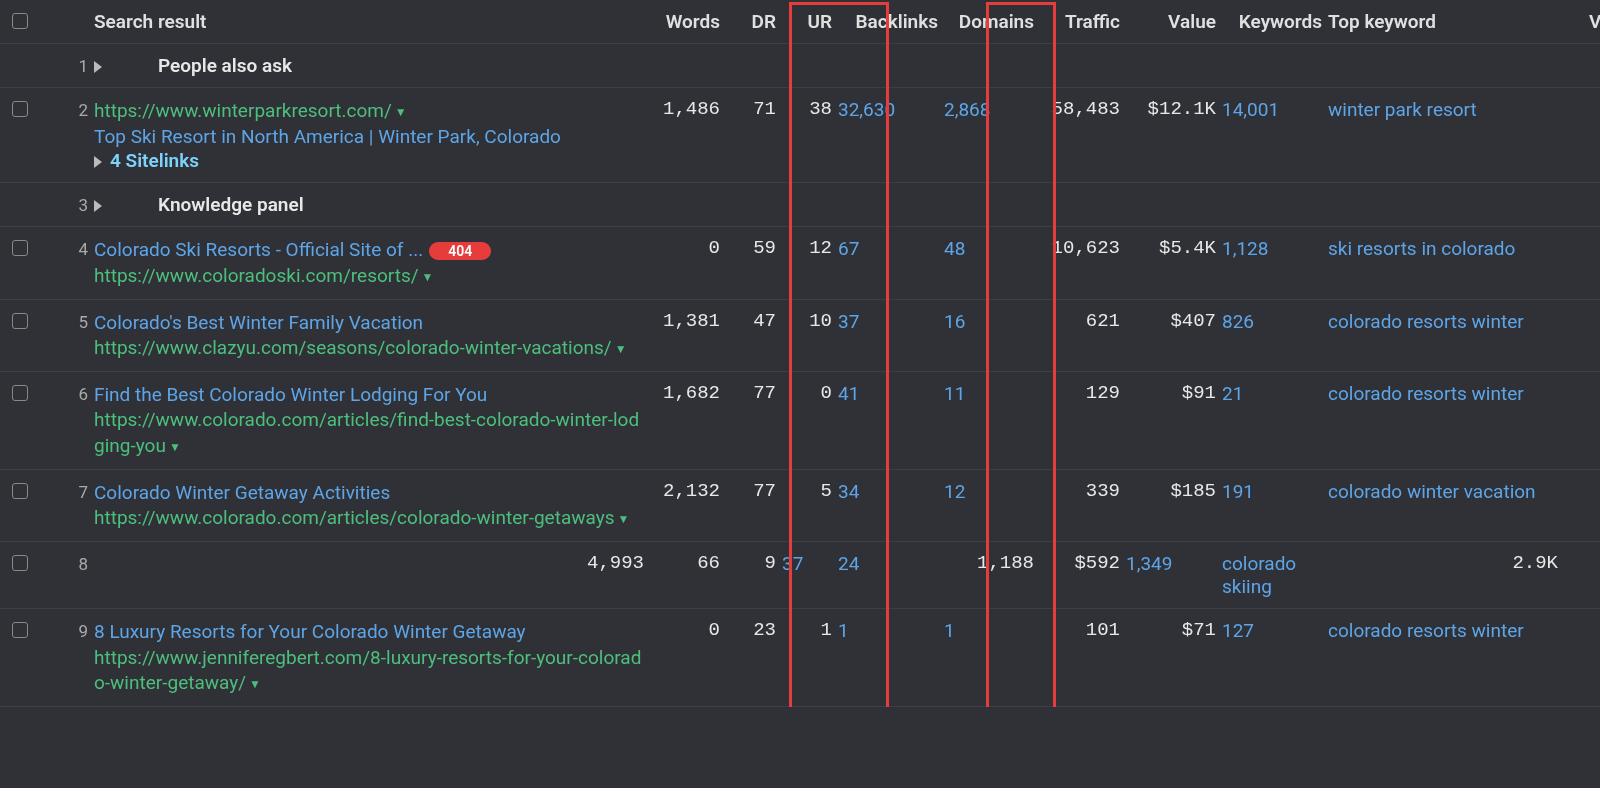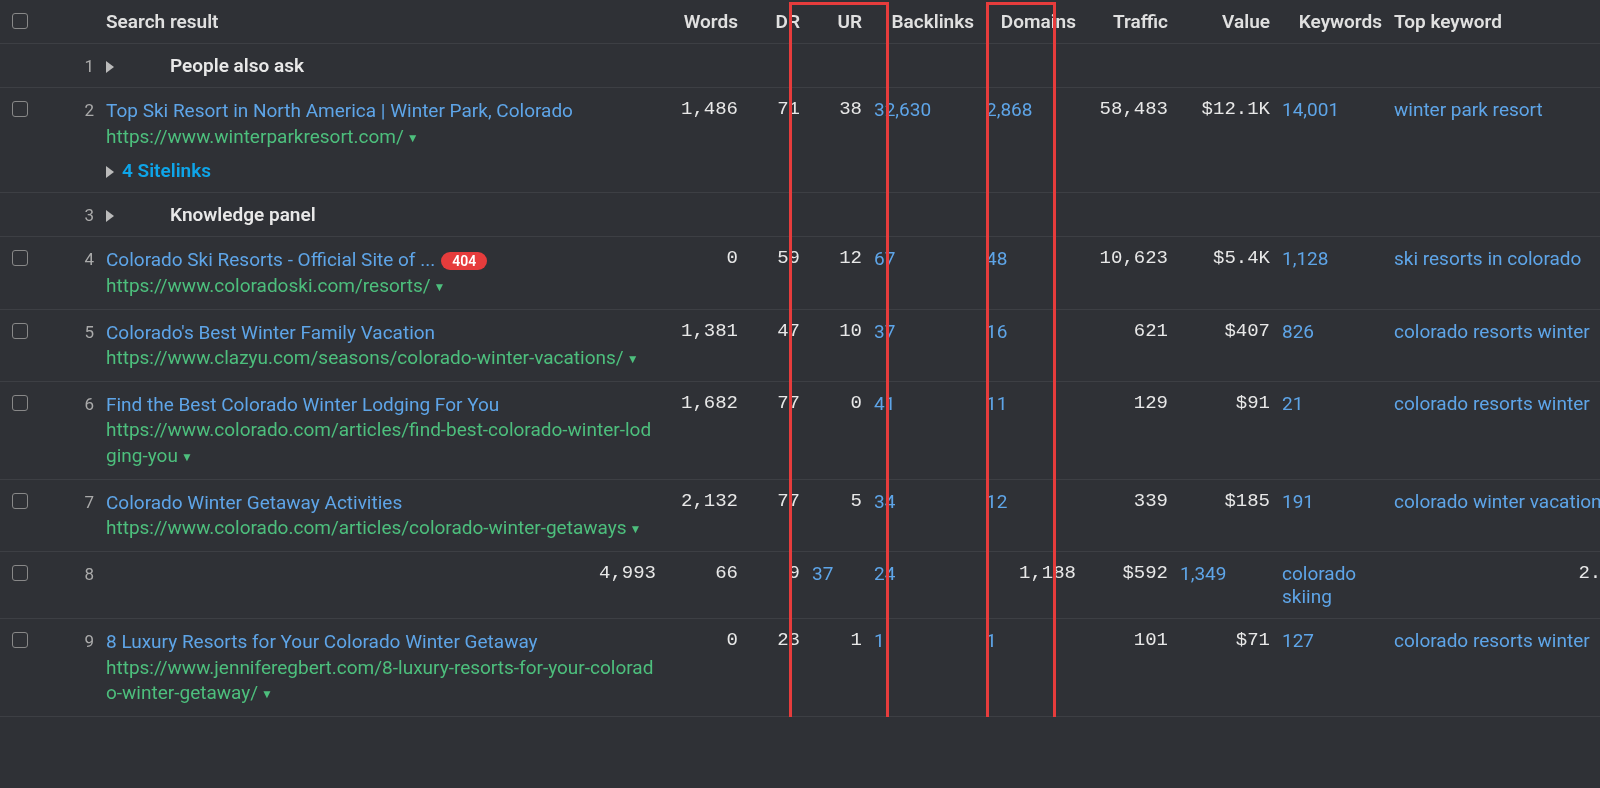--- a/index.html
+++ b/index.html
@@ -7,21 +7,21 @@
     background: #2f3136;
     color: #e8e8e8;
     font-family: -apple-system, BlinkMacSystemFont, "Segoe UI", Roboto, Helvetica, Arial, sans-serif;
     font-size: 19px;
     width: 1600px;
   }
   .table { width: 100%; }
   .row {
     display: grid;
     grid-template-columns: 40px 30px 550px 70px 50px 50px 100px 90px 80px 90px 100px 230px 90px;
-    gap: 12px;
+    gap: 6px;
     padding: 10px 10px 10px 12px;
     border-bottom: 1px solid #3d3f44;
     align-items: start;
   }
   .header-row {
     font-weight: 600;
     color: #e0e0e0;
     border-bottom: 1px solid #3d3f44;
   }
   .checkbox {
@@ -36,28 +36,28 @@
   .num { text-align: right; white-space: nowrap; }
   .link { color: #5ea5e8; cursor: pointer; font-size: 19px; line-height: 1.35;}
   .url { color: #4dbf7d; font-size: 19px; line-height: 1.35; word-break: break-all;}
   .dd { color: #4dbf7d; font-size: 12px; margin-left: 3px; vertical-align: middle;}
   .badge {
     display: inline-block;
     background: #e63c3c;
     color: #fff;
     font-size: 14px;
     font-weight: 600;
-    padding: 1px 11px;
+    padding: 1px 19px;
     border-radius: 12px;
     margin-left: 6px;
     vertical-align: middle;
   }
   .caret { display:inline-block; width:0; height:0; border-top:6px solid transparent; border-bottom:6px solid transparent; border-left:8px solid #bbb; margin-right:8px; vertical-align: middle;}
   .sub { color: #e8e8e8; font-weight: 600; margin-left: 48px; }
-  .sitelinks { color: #0ea5e9; font-weight: 600; margin-top: 10px;}
+  .sitelinks { color: #7dd3fc; font-weight: 600; }
   .hl-box {
     position: absolute;
     border: 3px solid #e63c3c;
     pointer-events: none;
   }
   .hl1 { left: 789px; top: 2px; width: 100px; height: 728px; }
   .hl2 { left: 986px; top: 2px; width: 70px;  height: 728px; }
   .container { position: relative; width: 1600px; }
   .kw-link { color: #5ea5e8; cursor: pointer; text-align: left;}
   .top-kw { color: #5ea5e8; cursor: pointer; }
@@ -109,22 +109,22 @@
           <div class="num"></div>
           <div></div>
           <div class="num cell-white"></div>
         </div>
         <div class="row">
           <div>
             <div class="checkbox"></div>
           </div>
           <div class="rank">2</div>
           <div class="search-cell">
+            <div><span class="url">https://www.winterparkresort.com/</span><span class="dd">▼</span></div>
             <div><span class="link">Top Ski Resort in North America | Winter Park, Colorado</span></div>
-            <div><span class="url">https://www.winterparkresort.com/</span><span class="dd">▼</span></div>
             <div class="sitelinks"><span class="caret"></span><span>4 Sitelinks</span></div>
           </div>
           <div class="num cell-white">1,486</div>
           <div class="num cell-white">71</div>
           <div class="num cell-white">38</div>
           <div class="num kw-link">32,630</div>
           <div class="num kw-link">2,868</div>
           <div class="num cell-white">58,483</div>
           <div class="num cell-white">$12.1K</div>
           <div class="num kw-link">14,001</div>

